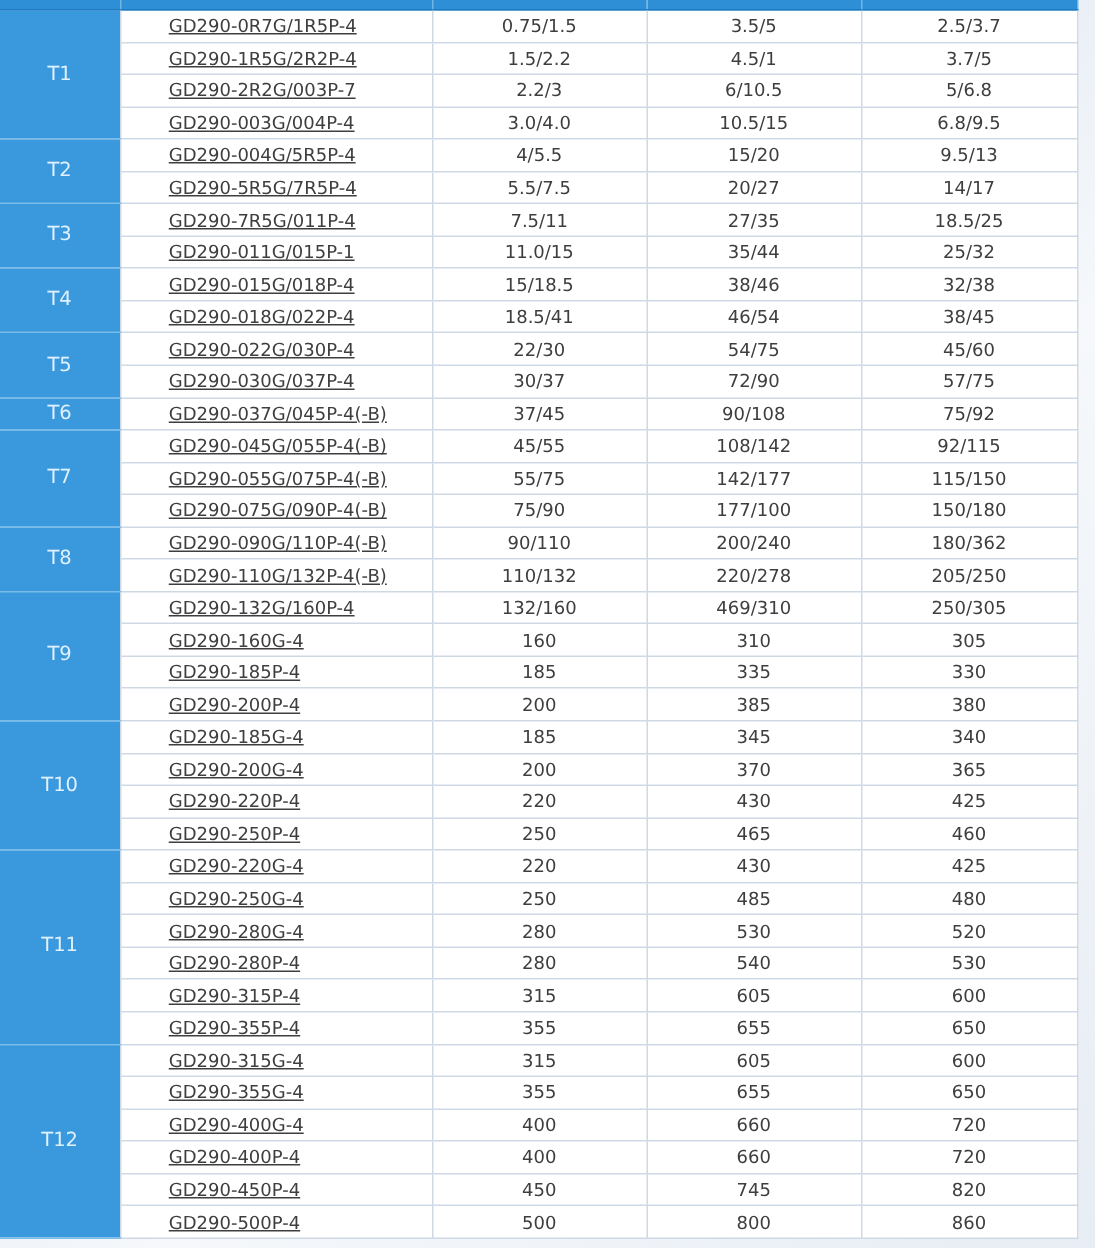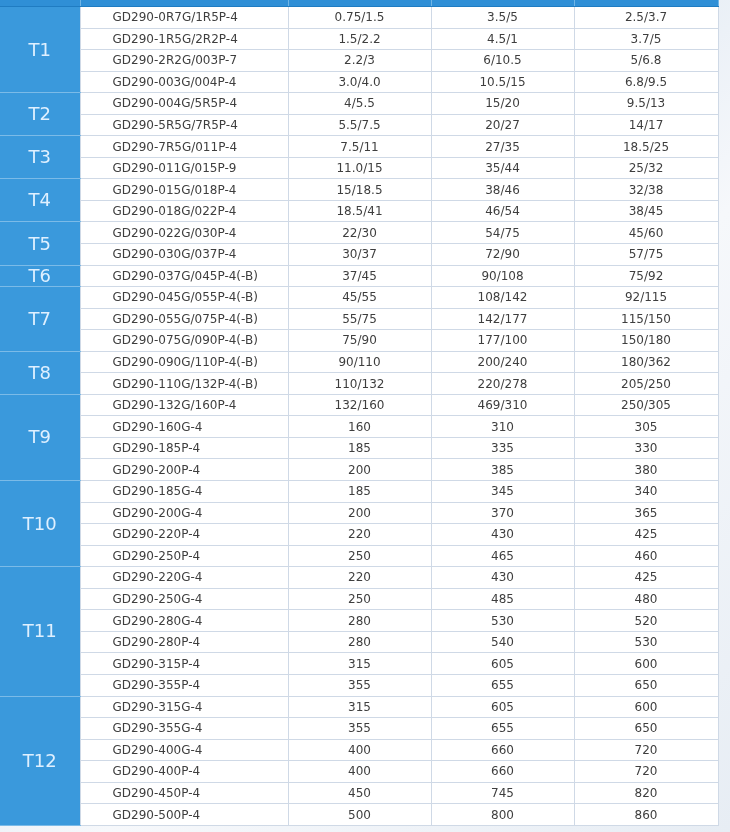--- a/index.html
+++ b/index.html
@@ -42,25 +42,26 @@
       line-height: 20px;
       white-space: nowrap;
     }
     tbody td.frame {
       background: #3a99dc;
       color: #dff0ff;
       border-left: none;
       border-top: 1px solid #7bbbe8;
       border-bottom: 1px solid #7bbbe8;
       border-right: 1px solid #cfd9e6;
-      font-size: 18px;
+      font-size: 13px;
     }
     tbody td.model {
       text-align: left;
       padding-left: 32px;
+      text-decoration: underline;
     }
   </style>
 </head>
 <body>
 
 <div class="wrap">
   <table>
     <colgroup>
       <col class="c1">
         <col class="c2">
@@ -117,21 +118,21 @@
           <td>14/17</td>
         </tr>
         <tr>
           <td class="frame" rowspan="2">T3</td>
           <td class="model">GD290-7R5G/011P-4</td>
           <td>7.5/11</td>
           <td>27/35</td>
           <td>18.5/25</td>
         </tr>
         <tr>
-          <td class="model">GD290-011G/015P-9</td>
+          <td class="model">GD290-011G/015P-1</td>
           <td>11.0/15</td>
           <td>35/44</td>
           <td>25/32</td>
         </tr>
         <tr>
           <td class="frame" rowspan="2">T4</td>
           <td class="model">GD290-015G/018P-4</td>
           <td>15/18.5</td>
           <td>38/46</td>
           <td>32/38</td>

